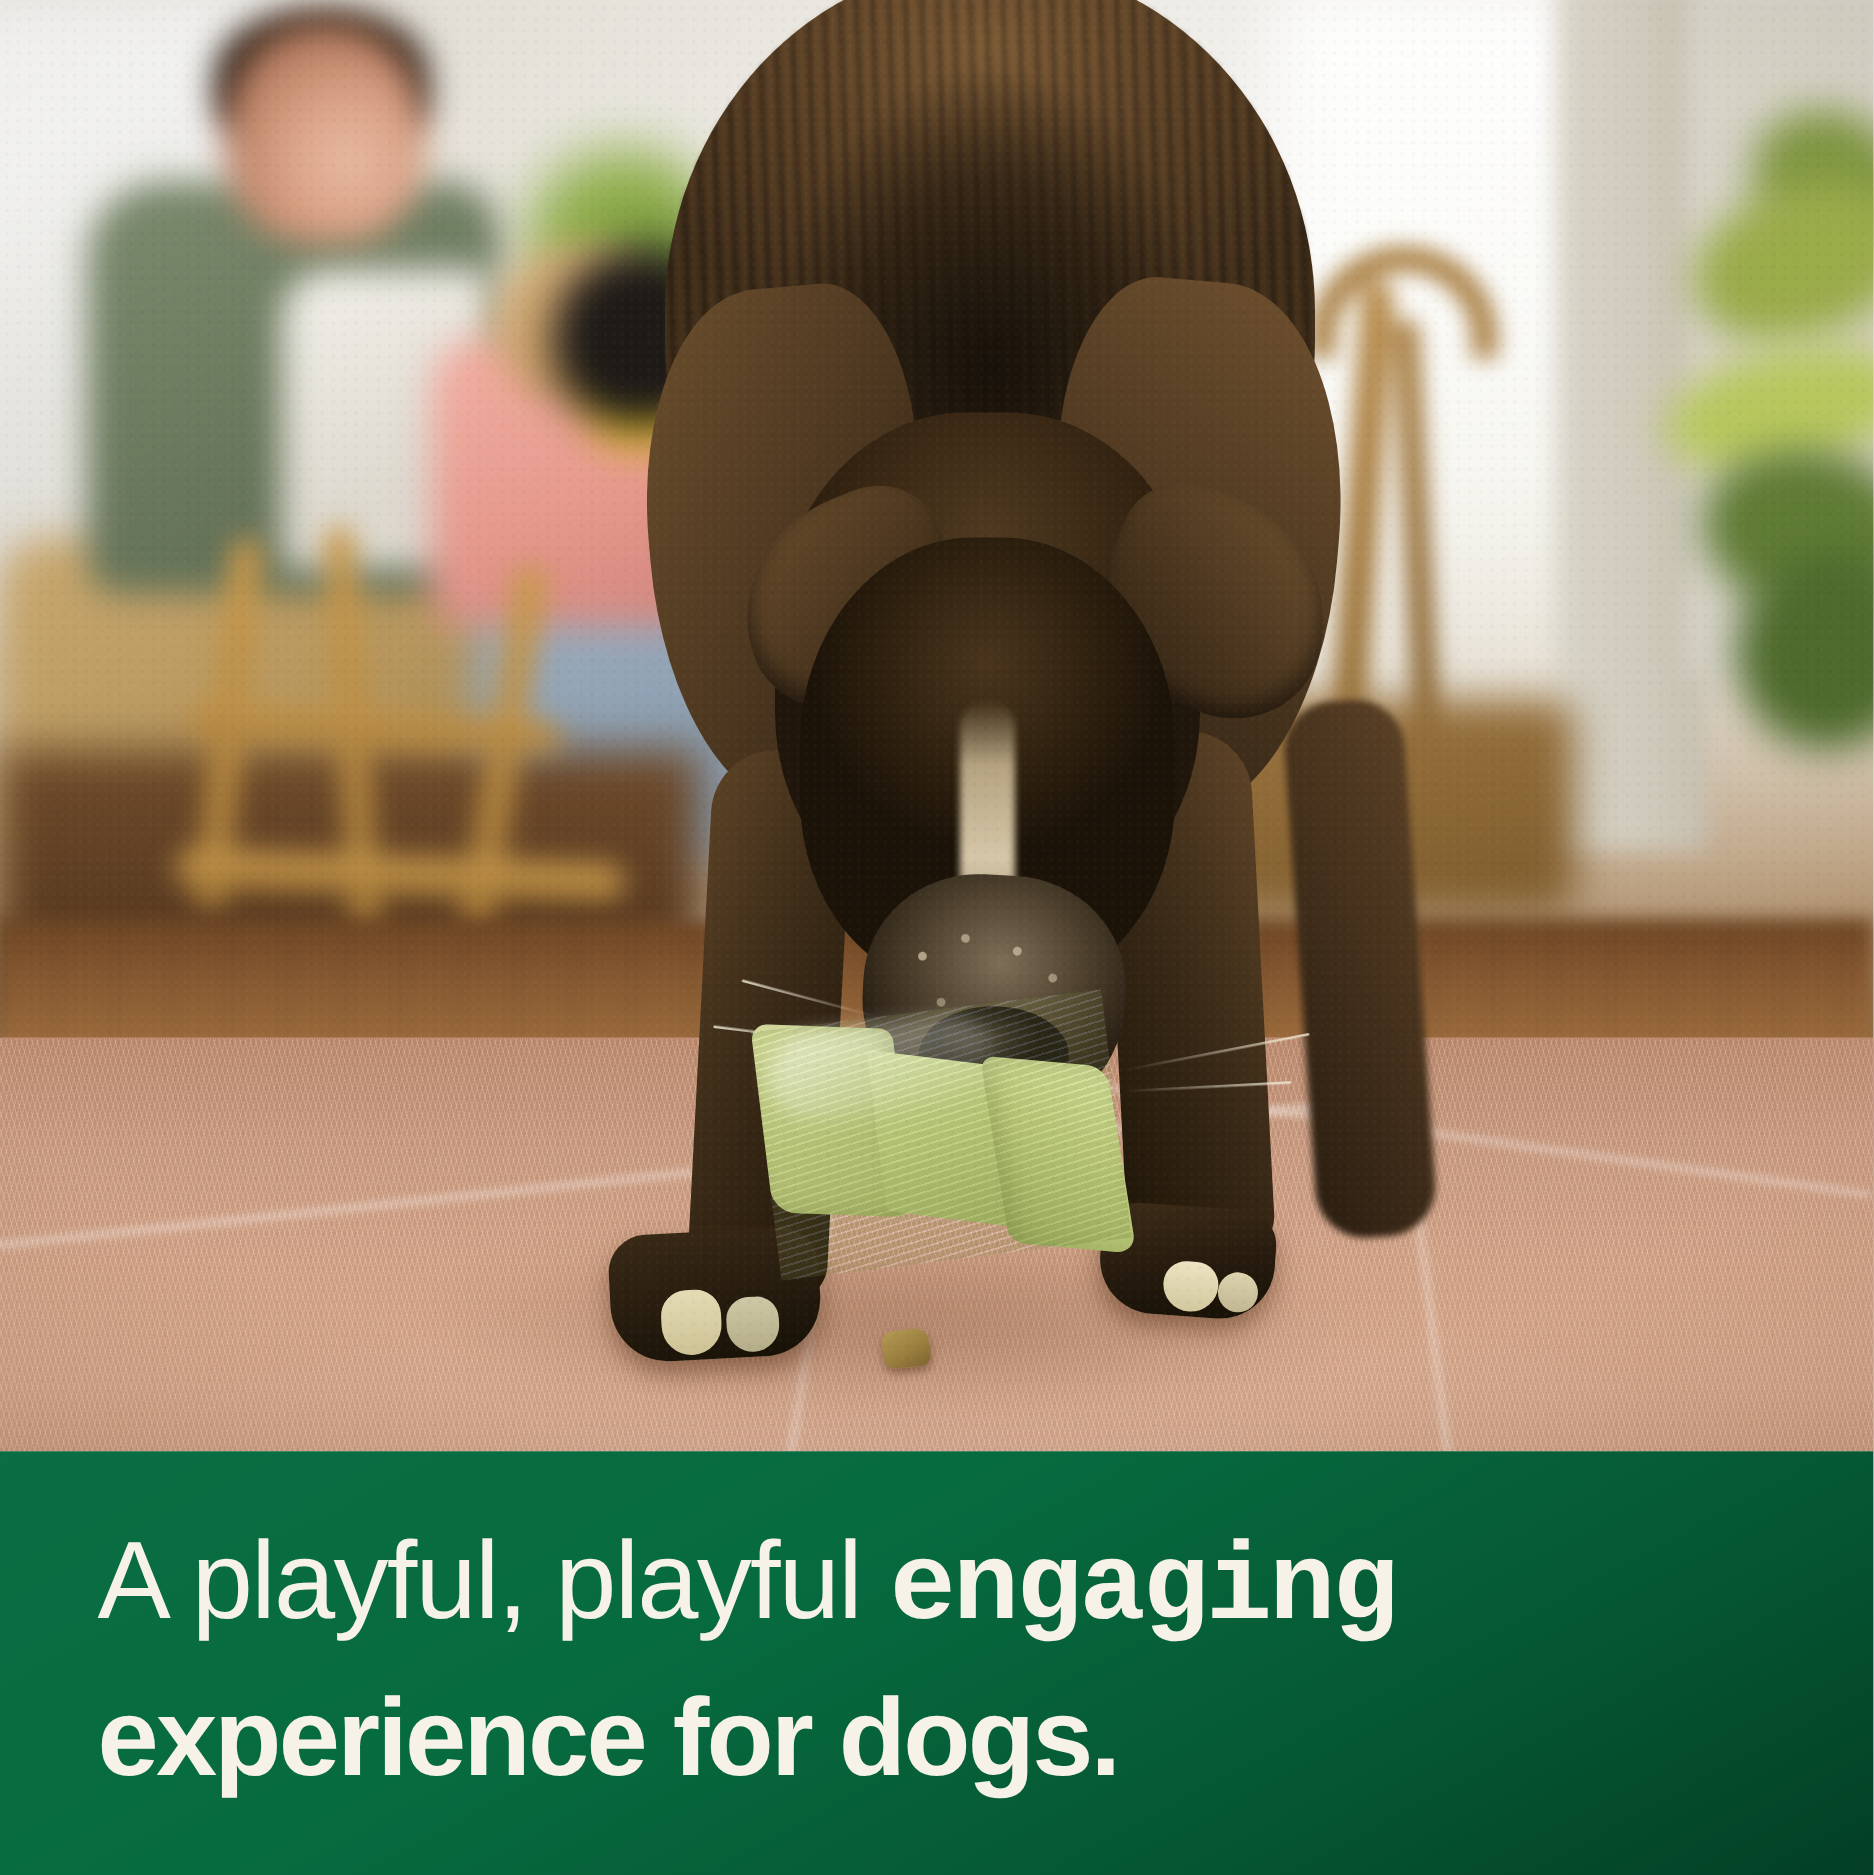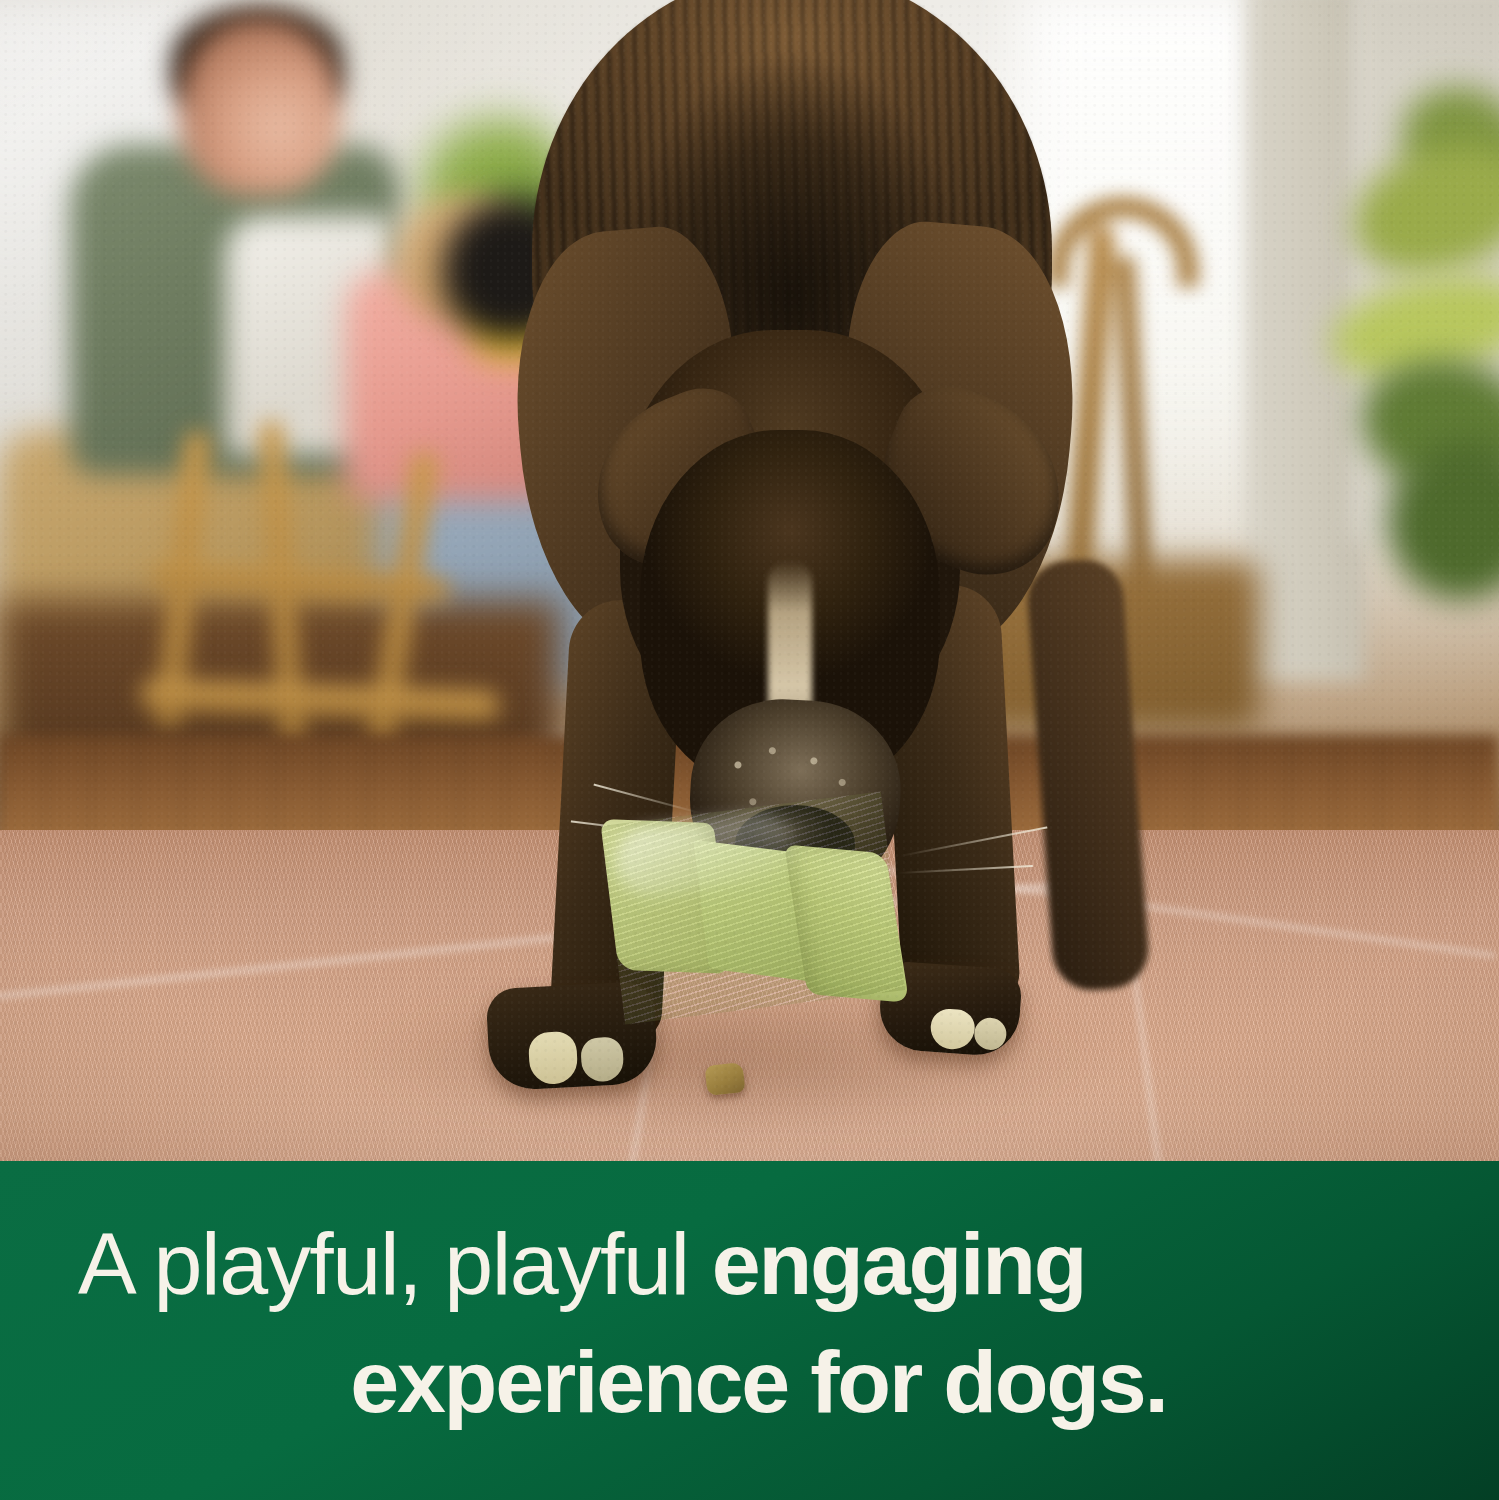--- a/index.html
+++ b/index.html
@@ -452,22 +452,22 @@
   }
   .headline {
     color:#f6f2e8;
     font-family:"Liberation Sans", sans-serif;
     font-size:88px;
     line-height:1.34;
     letter-spacing:-1.4px;
     font-weight:400;
     white-space:nowrap;
   }
-  .headline .bold { font-weight:700; letter-spacing:-2.2px; }
-  .line2 { font-weight:700; letter-spacing:-2.2px;text-align:center; }
+  .headline .bold { font-weight:700; letter-spacing:-2.2px;font-family:Liberation Mono, monospace; }
+  .line2 { font-weight:700; letter-spacing:-2.2px; }
 </style>
 </head>
 <body>
 
 <div class="card">
 
   <div class="photo">
 
     <div class="wall"></div>
     <div class="window-left"></div>

